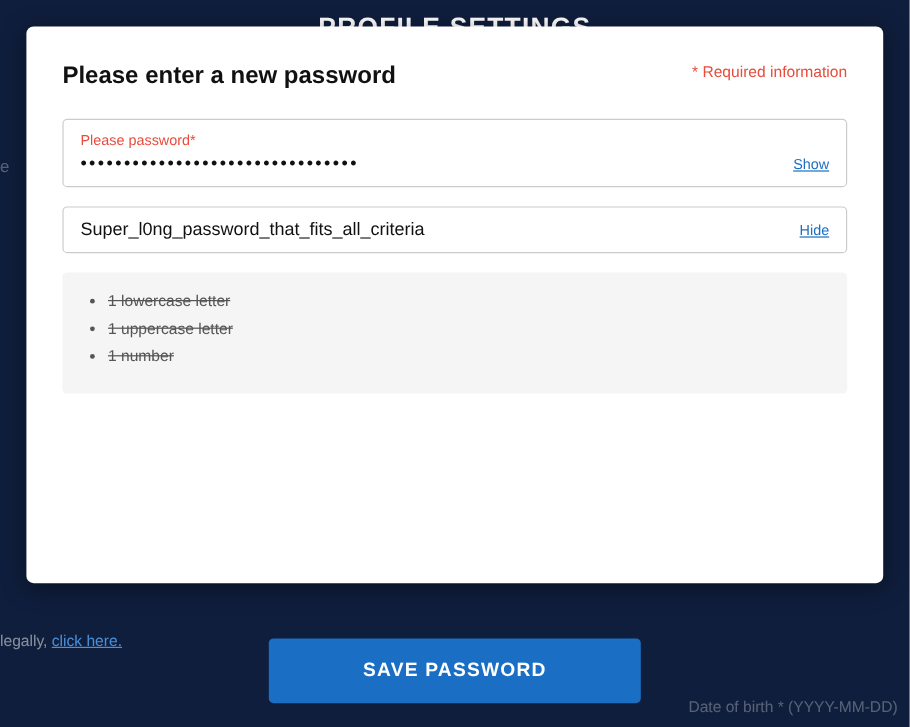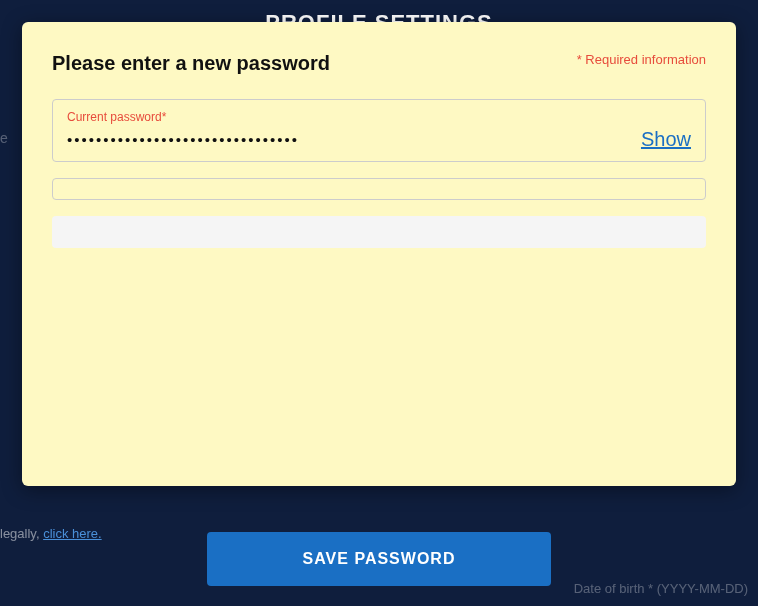--- a/index.html
+++ b/index.html
@@ -49,21 +49,21 @@
     .bg-link a {
       color: #4a90d9;
     }
 
     .modal-overlay {
       position: absolute;
       top: 22px;
       left: 22px;
       right: 22px;
       bottom: 120px;
-      background: #fef9c3;
+      background: #ffffff;
       border-radius: 6px;
       padding: 30px 30px 30px 30px;
       box-shadow: 0 4px 20px rgba(0,0,0,0.4);
     }
 
     .modal-header {
       display: flex;
       justify-content: space-between;
       align-items: flex-start;
       margin-bottom: 24px;
@@ -118,21 +118,21 @@
 
     .field-value.text {
       letter-spacing: 0;
       font-size: 15px;
     }
 
     .toggle-btn {
       background: none;
       border: none;
       color: #1a6fc4;
-      font-size: 20px;
+      font-size: 12px;
       cursor: pointer;
       font-weight: 500;
       text-decoration: underline;
       padding: 0;
     }
 
     .requirements-box {
       background: #f5f5f5;
       border-radius: 4px;
       padding: 16px 20px;
@@ -154,21 +154,21 @@
       color: #555;
       text-decoration: line-through;
       margin-bottom: 8px;
     }
 
     .save-btn-container {
       position: absolute;
       bottom: 20px;
       left: 50%;
       transform: translateX(-50%);
-      width: 344px;
+      width: 310px;
     }
 
     .save-btn {
       width: 100%;
       padding: 18px 0;
       background-color: #1a6fc4;
       color: #ffffff;
       font-size: 16px;
       font-weight: bold;
       letter-spacing: 1px;
@@ -197,31 +197,42 @@
   <div class="modal-header">
     <h2 class="modal-title">Please enter a new password</h2>
     <div class="required-info">
       <span style="color:#e74c3c;">*</span>
       <span>Required information</span>
     </div>
   </div>
 
   <div class="field-group">
     <div class="field-label">
-      <span>Current password</span><span style="color:#e74c3c;">*</span>
+      <span>Please password</span><span style="color:#e74c3c;">*</span>
     </div>
     <div class="field-row">
       <span class="field-value">••••••••••••••••••••••••••••••••</span>
       <button class="toggle-btn">Show</button>
     </div>
   </div>
 
   <div class="field-group">
+    <div class="field-row">
+      <span class="field-value text">Super_l0ng_password_that_fits_all_criteria</span>
+      <button class="toggle-btn">Hide</button>
+    </div>
   </div>
 
   <div class="requirements-box">
+    <div class="req-col">
+      <ul>
+        <li>1 lowercase letter</li>
+        <li>1 uppercase letter</li>
+        <li>1 number</li>
+      </ul>
+    </div>
   </div>
 
 </div>
 
 <div class="save-btn-container">
   <button class="save-btn">SAVE PASSWORD</button>
 </div>
 
 </body></html>

